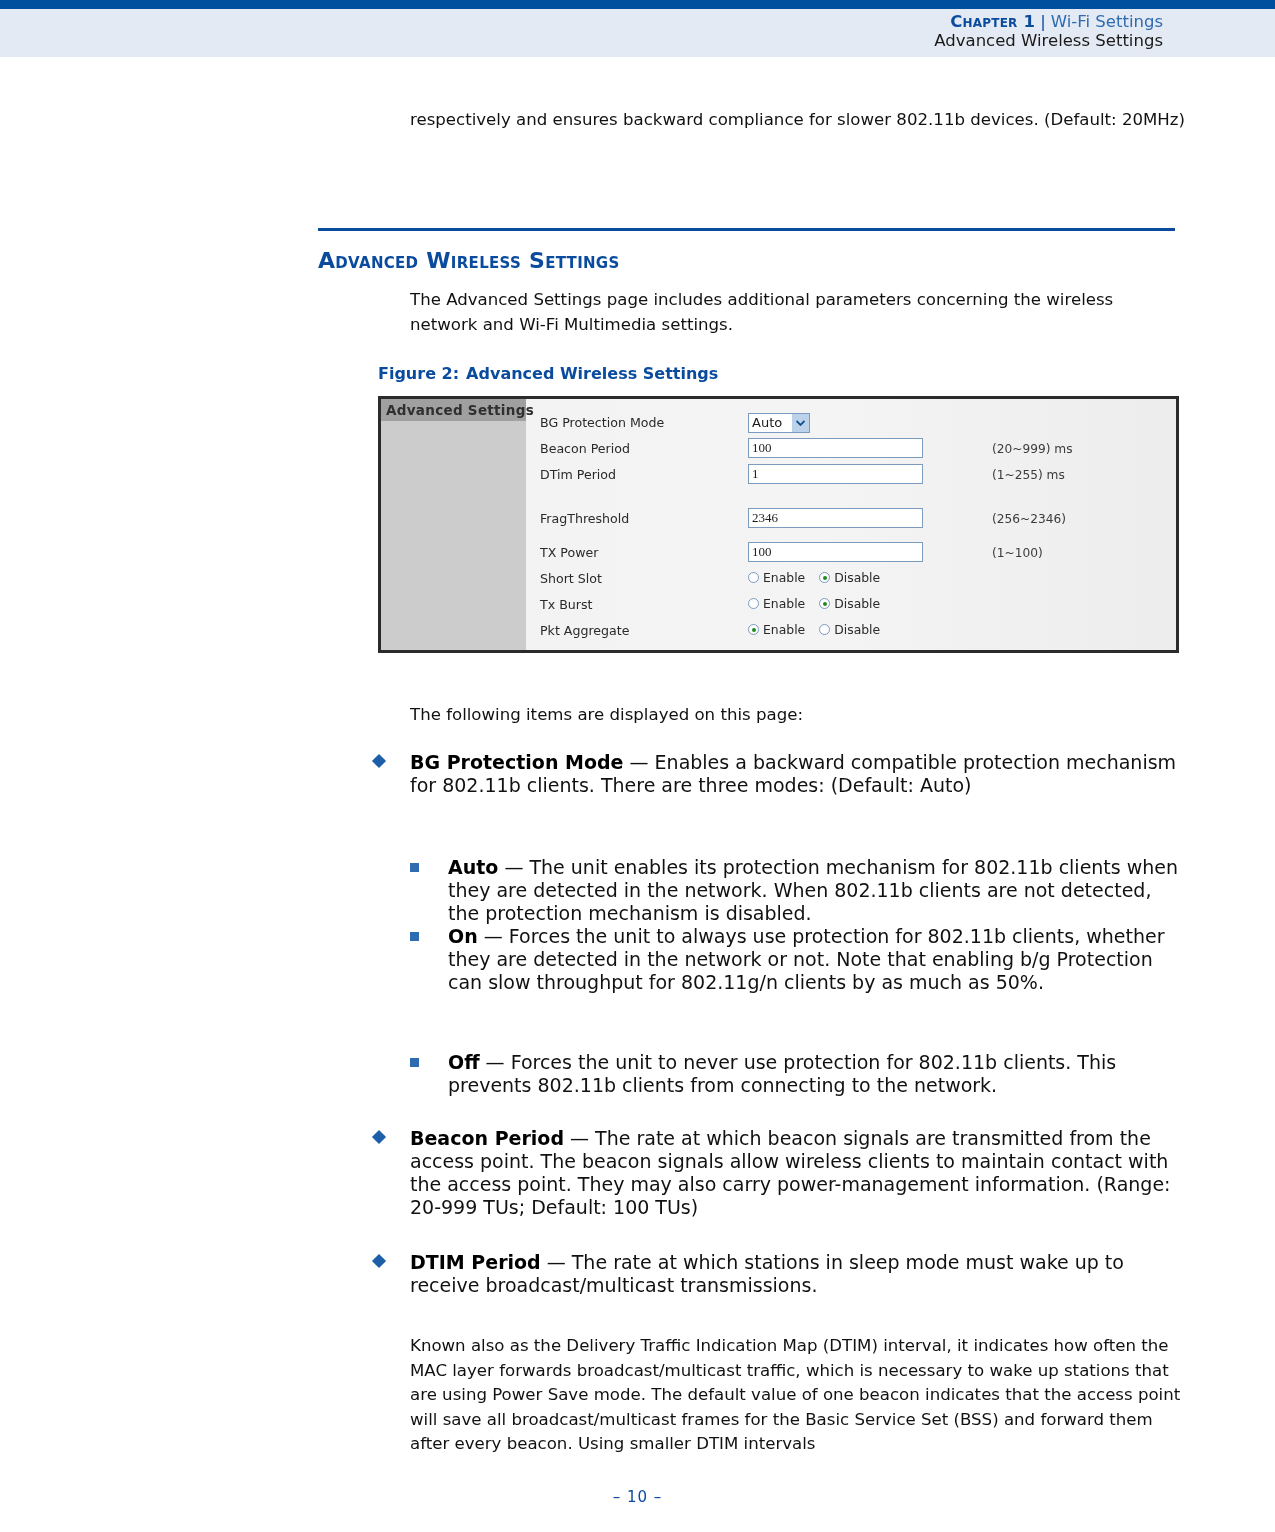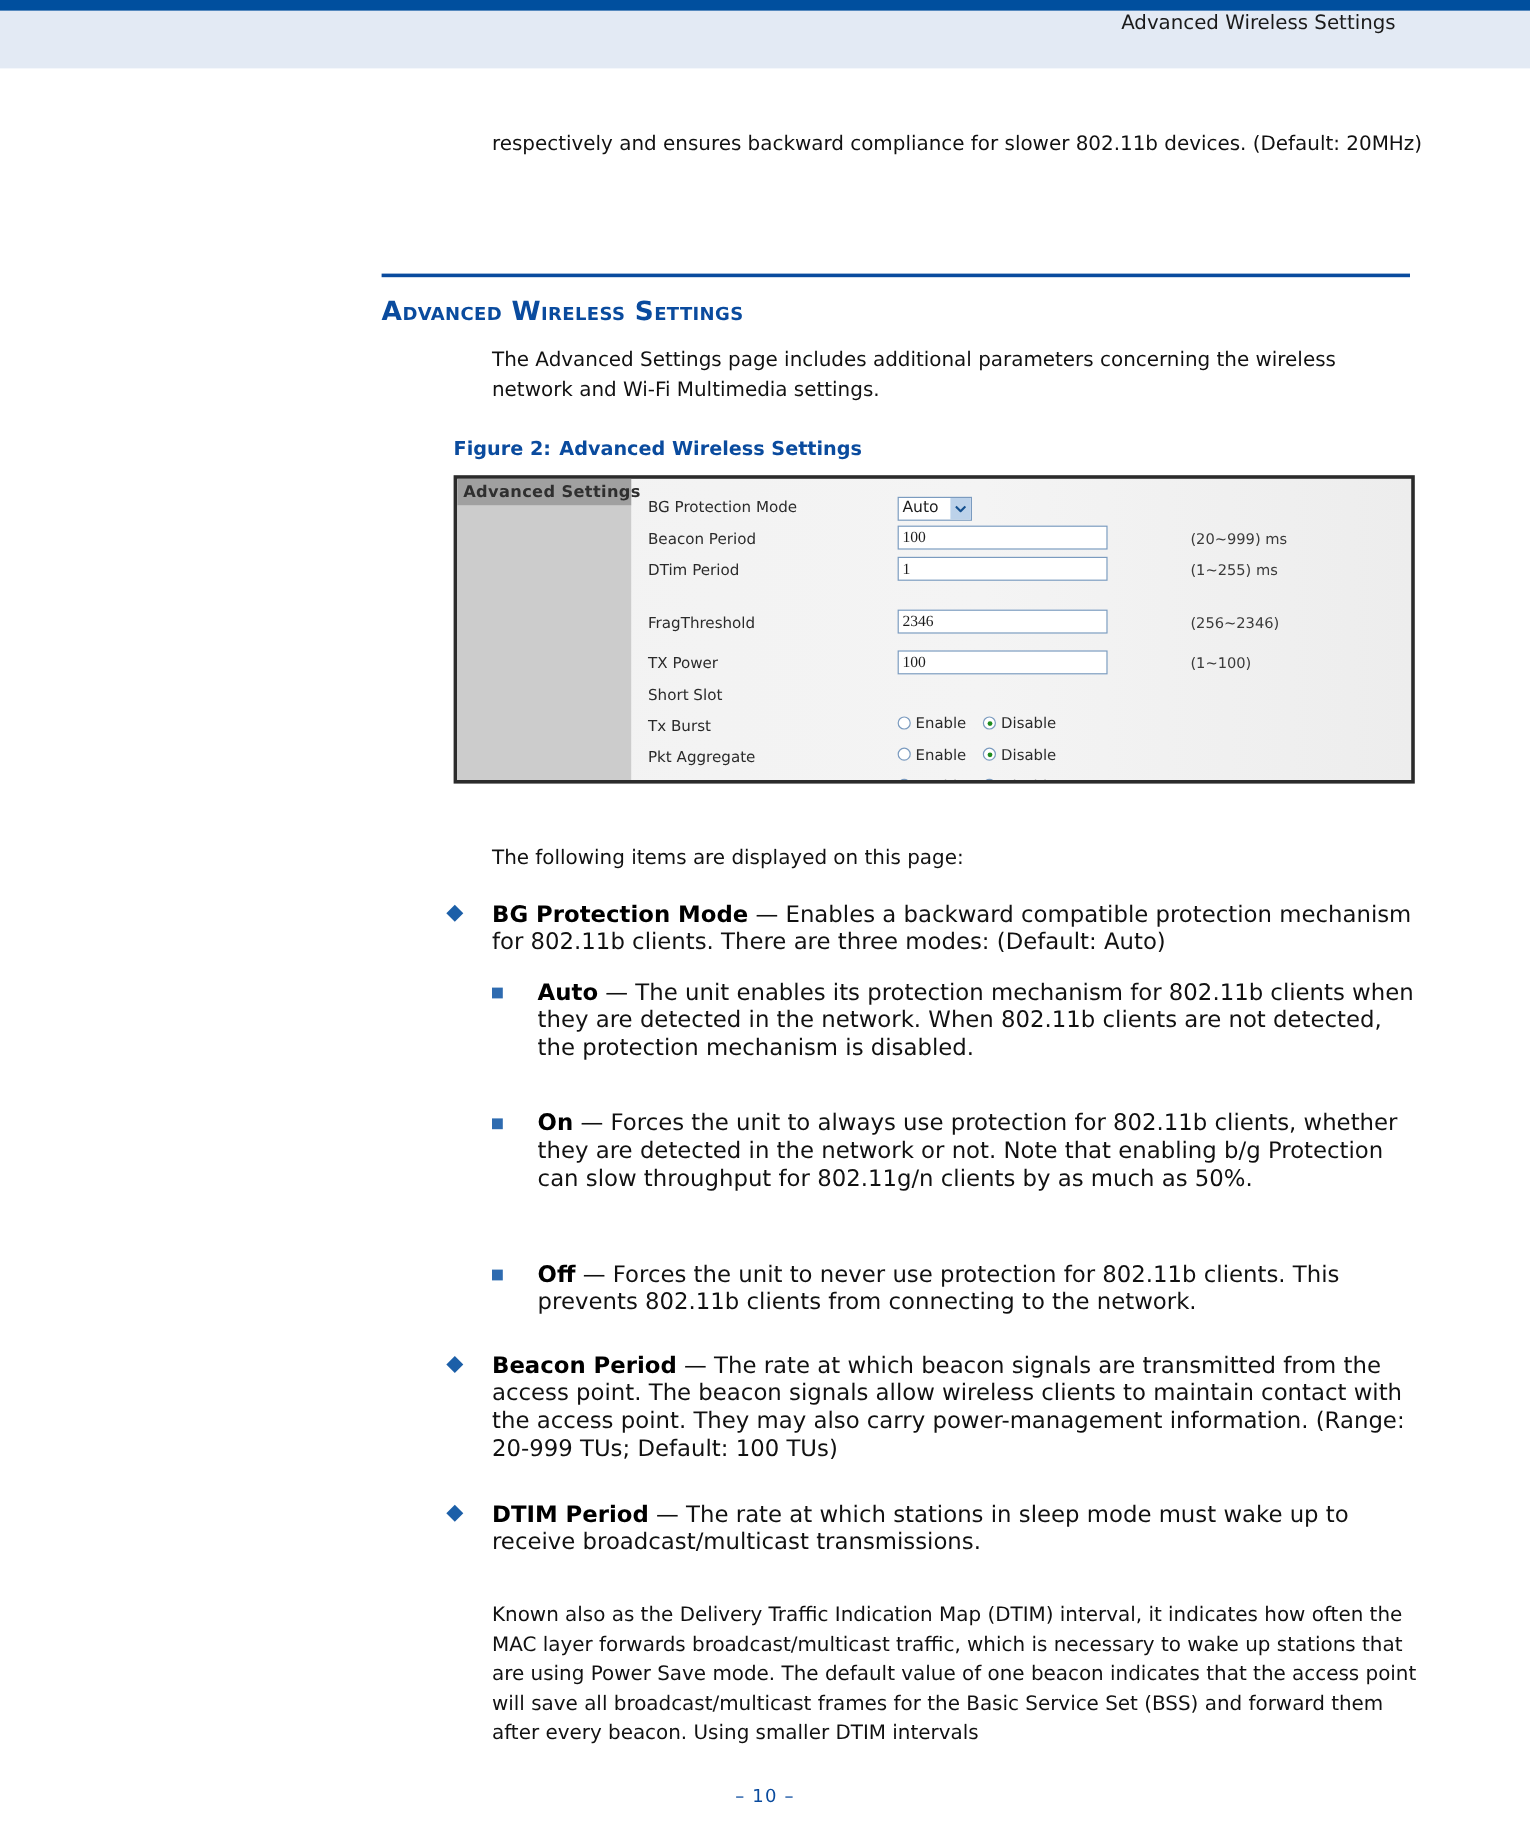--- a/index.html
+++ b/index.html
@@ -186,21 +186,20 @@
     display: flex;
     align-items: center;
     gap: 6px;
     white-space: nowrap;
   }
   .radio-opt {
     display: inline-flex;
     align-items: center;
     gap: 4px;
     margin-right: 8px;
-    margin-top: 25px;
   }
   .radio-dot {
     width: 11px; height: 11px;
     border-radius: 50%;
     border: 1px solid #7b9bbf;
     background: #ffffff;
     display: inline-block;
     position: relative;
   }
   .radio-dot.checked::after {
@@ -253,20 +252,23 @@
     color: #0a4b9e;
     letter-spacing: 1px;
   }
 </style>
 </head>
 <body>
 
 <div id="top-rule"></div>
 <div id="header-band"></div>
 <div id="header-text">
+  <div id="chapter-line">
+    <span class="chapter-label">Chapter 1</span><span class="chapter-sep">|</span><span class="chapter-topic">Wi-Fi Settings</span>
+  </div>
   <div id="header-subtitle">Advanced Wireless Settings</div>
 </div>
 
 <div class="indent-text" style="top:108px;">respectively and ensures backward compliance for slower 802.11b devices. (Default: 20MHz)</div>
 
 <div id="section-rule"></div>
 <div id="section-heading">Advanced Wireless Settings</div>
 
 <div class="indent-text" style="top:288px;">The Advanced Settings page includes additional parameters concerning the wireless network and Wi-Fi Multimedia settings.</div>
 
@@ -372,21 +374,21 @@
   </div>
 </div>
 
 <div class="indent-text" style="top:703px;">The following items are displayed on this page:</div>
 
 <div class="bullet-item bullet-l1" style="top:751px;">
   <span class="marker marker-diamond"></span>
   <b class="term">BG Protection Mode</b><span> — Enables a backward compatible protection mechanism for 802.11b clients. There are three modes: (Default: Auto)</span>
 </div>
 
-<div class="bullet-item bullet-l2" style="top:816px;">
+<div class="bullet-item bullet-l2" style="top:856px;">
   <span class="marker marker-square"></span>
   <b class="term">Auto</b><span> — The unit enables its protection mechanism for 802.11b clients when they are detected in the network. When 802.11b clients are not detected, the protection mechanism is disabled.</span>
 </div>
 
 <div class="bullet-item bullet-l2" style="top:925px;">
   <span class="marker marker-square"></span>
   <b class="term">On</b><span> — Forces the unit to always use protection for 802.11b clients, whether they are detected in the network or not. Note that enabling b/g Protection can slow throughput for 802.11g/n clients by as much as 50%.</span>
 </div>
 
 <div class="bullet-item bullet-l2" style="top:1051px;">

